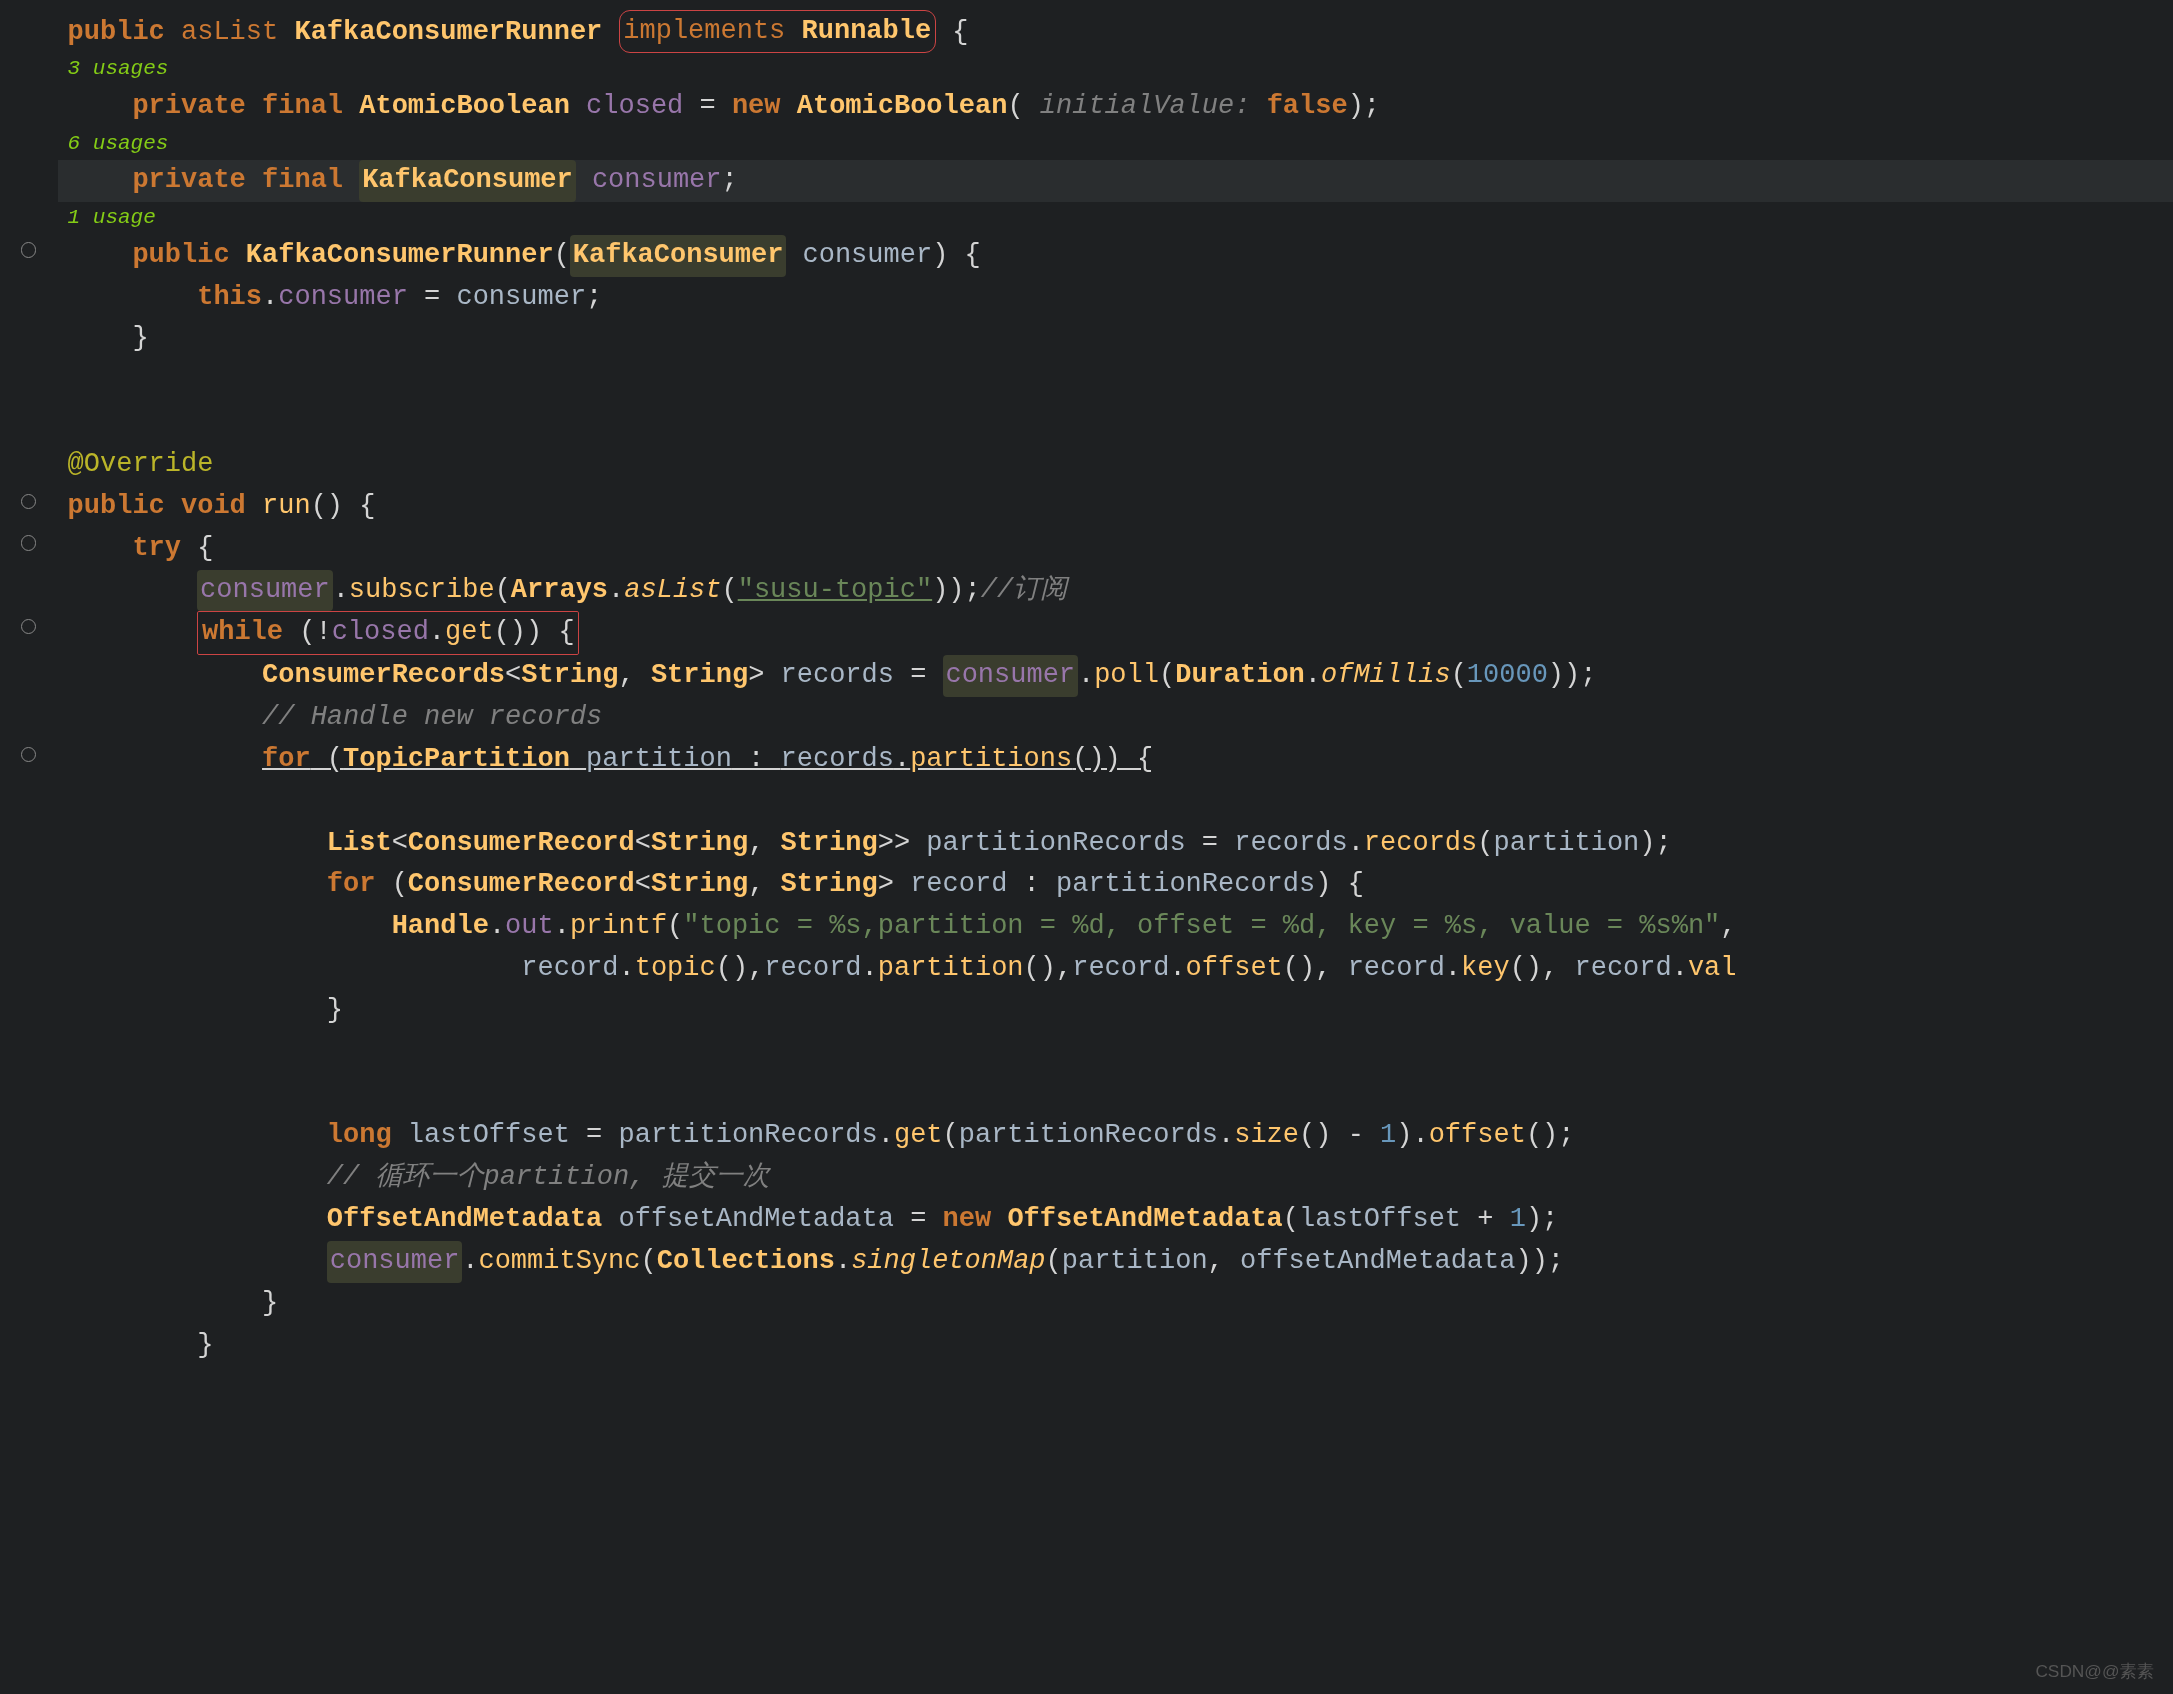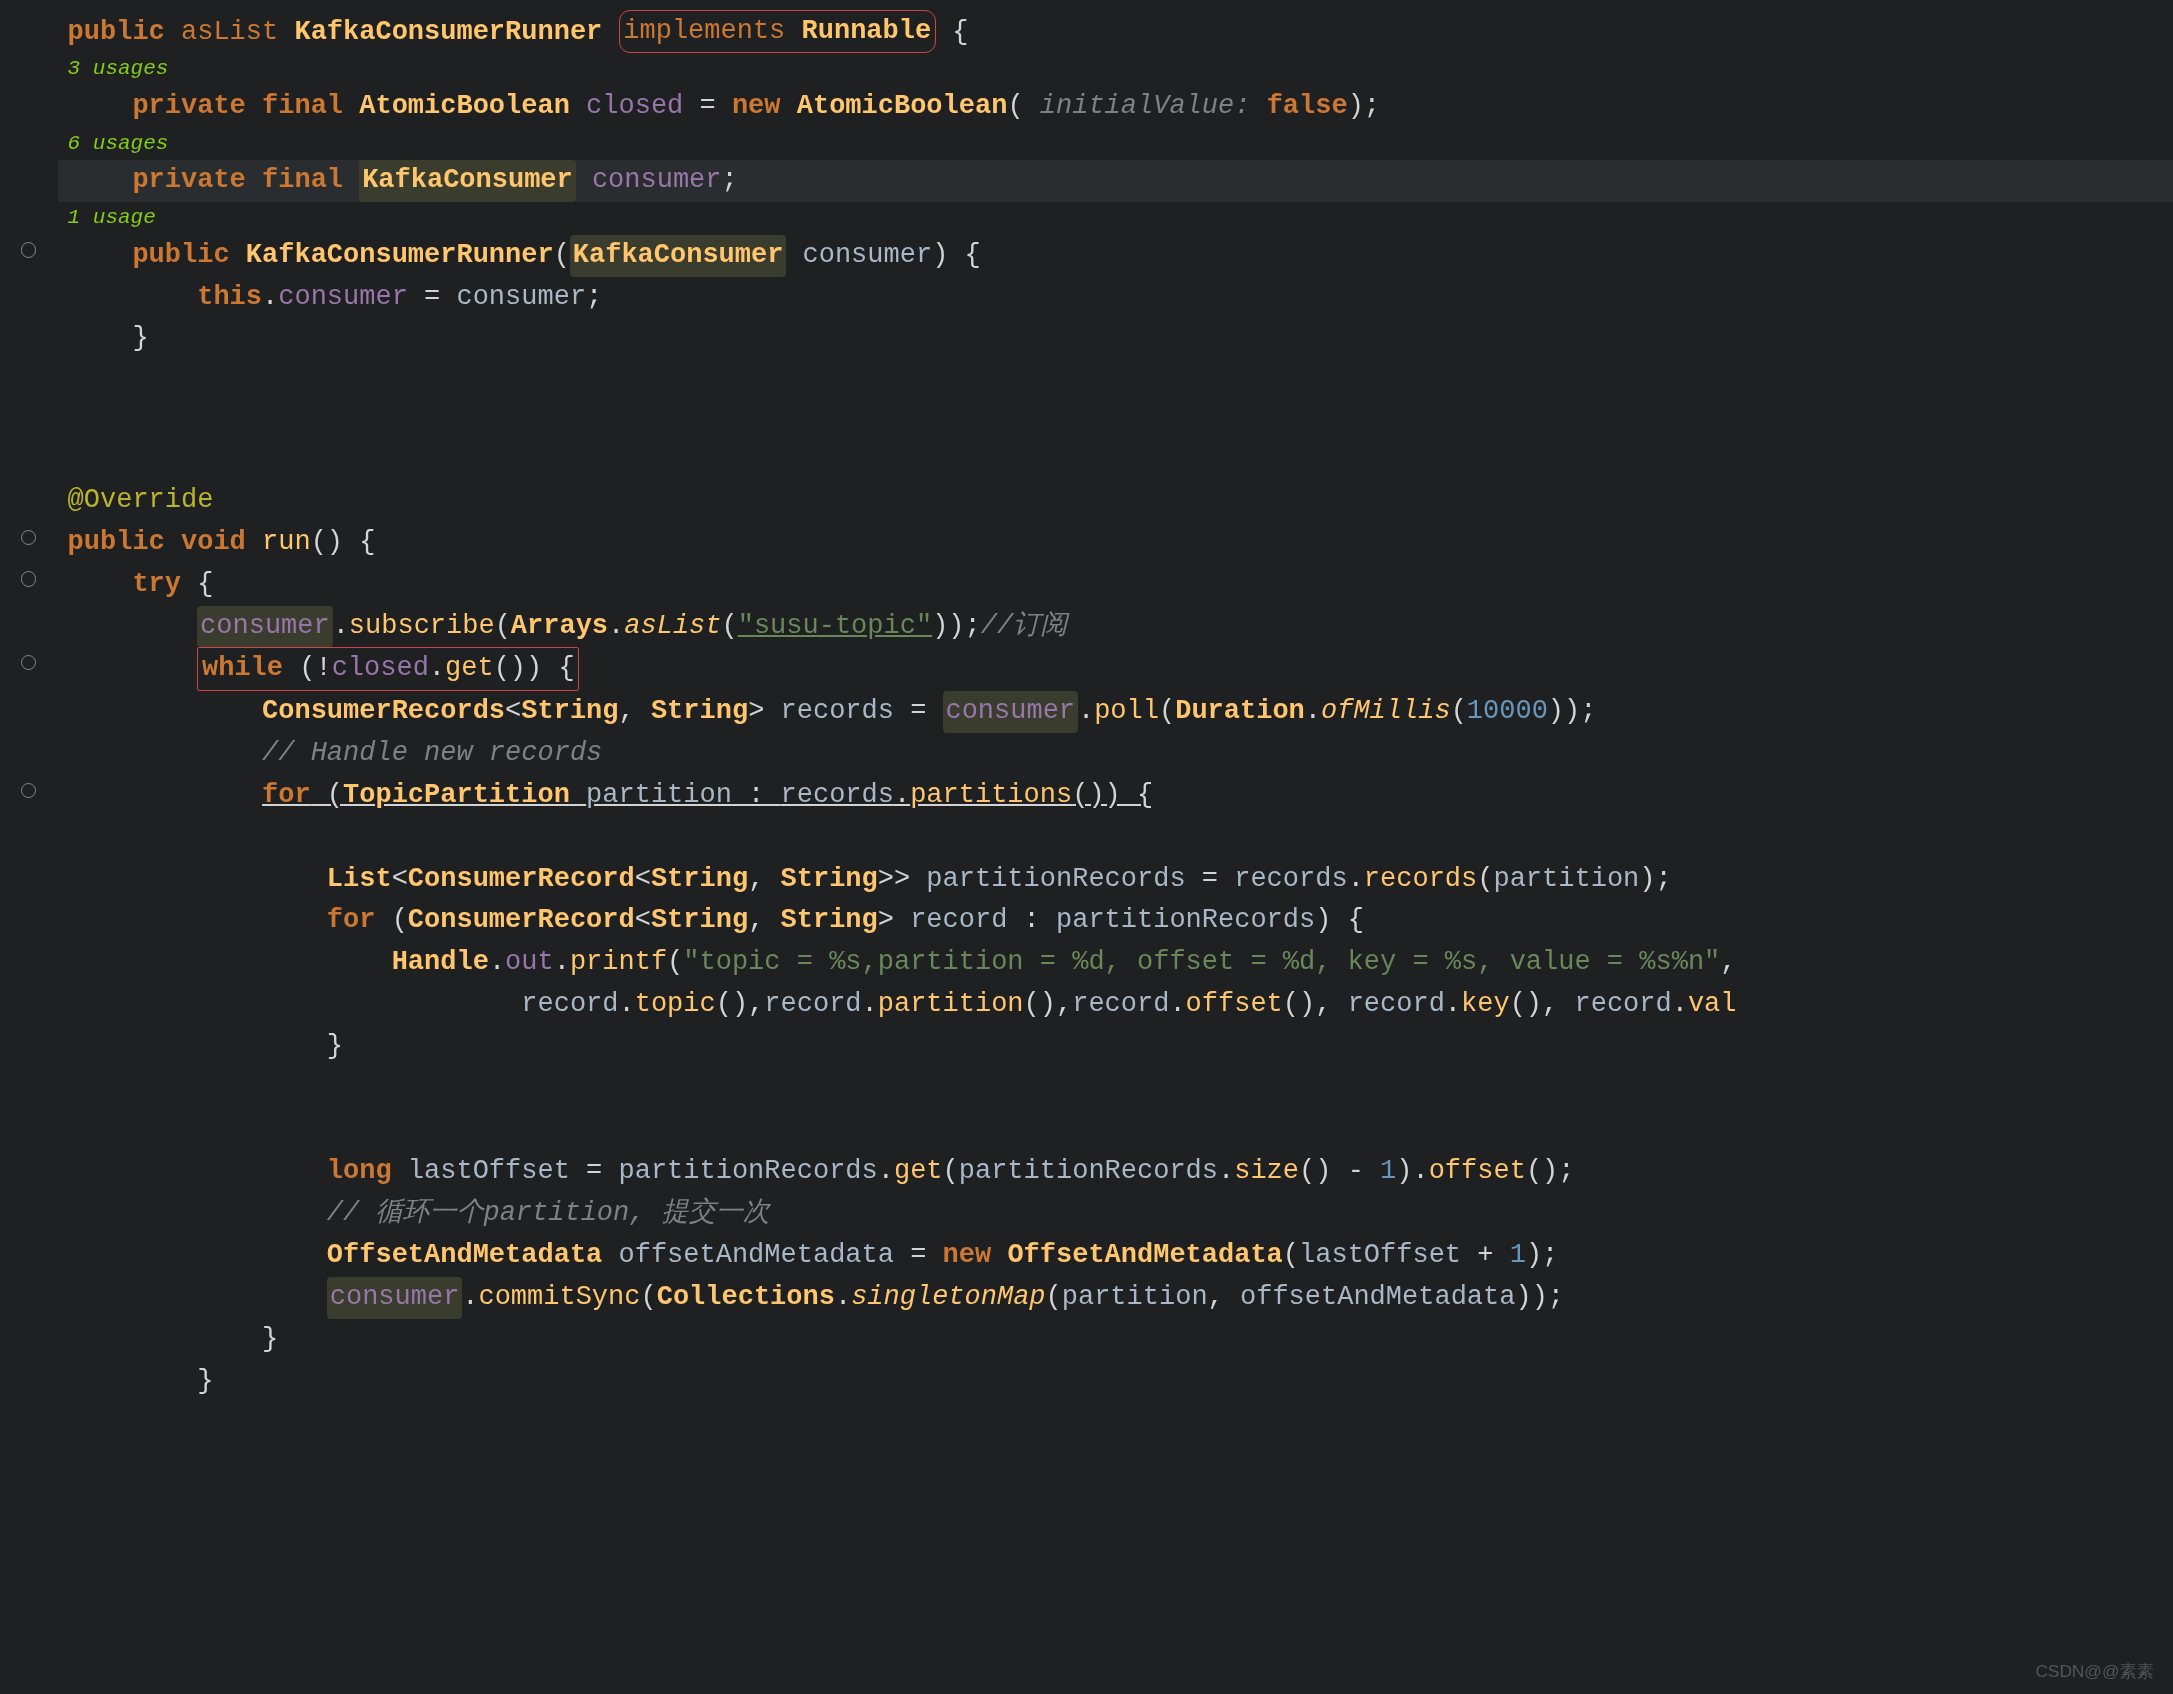--- a/index.html
+++ b/index.html
@@ -29,21 +29,21 @@
       background: #2a2d2f;
     }
 
     
     .kw { color: #cc7832; font-weight: bold; }        
     .kw2 { color: #cc7832; }                          
     .classname { color: #ffc66d; font-weight: bold; }  
     .method { color: #ffc66d; }                        
     .method-italic { color: #ffc66d; font-style: italic; }                        
     .comment { color: #808080; font-style: italic; }   
-    .annotation { color: #bbb529; margin-top: 36px; }                         
+    .annotation { color: #bbb529; }                         
     .number { color: #6897bb; }
     .usage-hint { color: #84cc16; font-size: 21px; font-style: italic; }
     .implements-box {
       border: 1.9px solid #cc4444;
       padding: 0 3.8px;
       border-radius: 11px;
     }
     .while-box {
       border: 1.9px solid #cc4444;
       padding: 0 3.8px;

